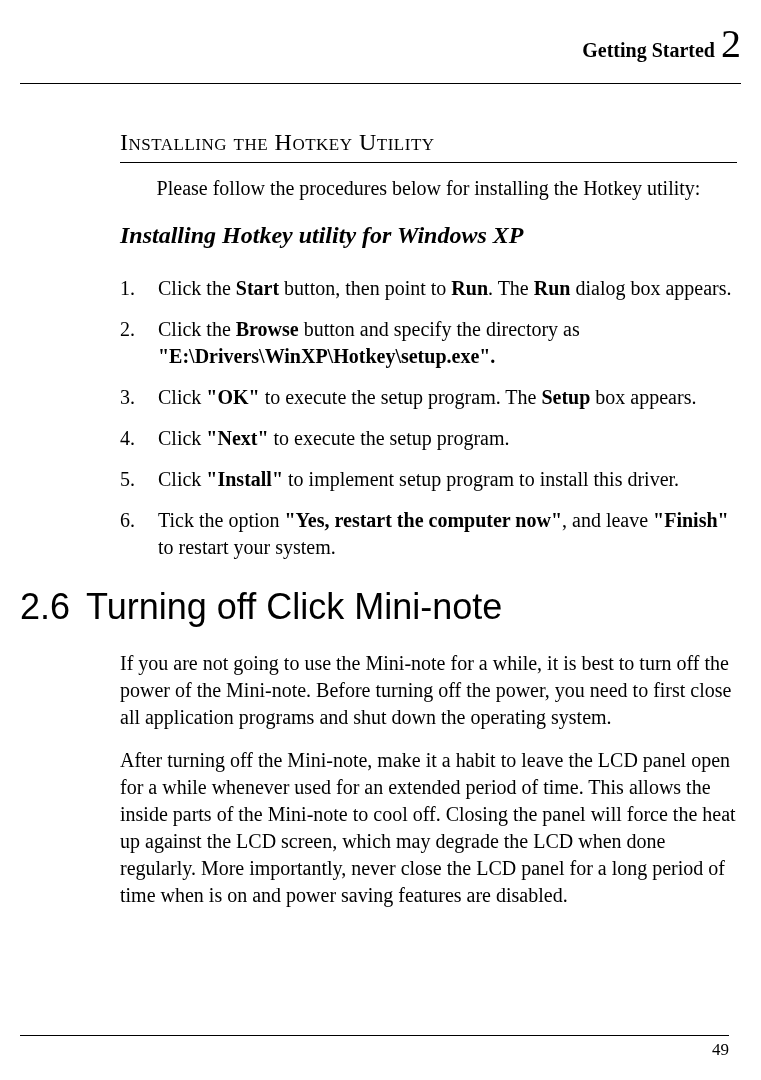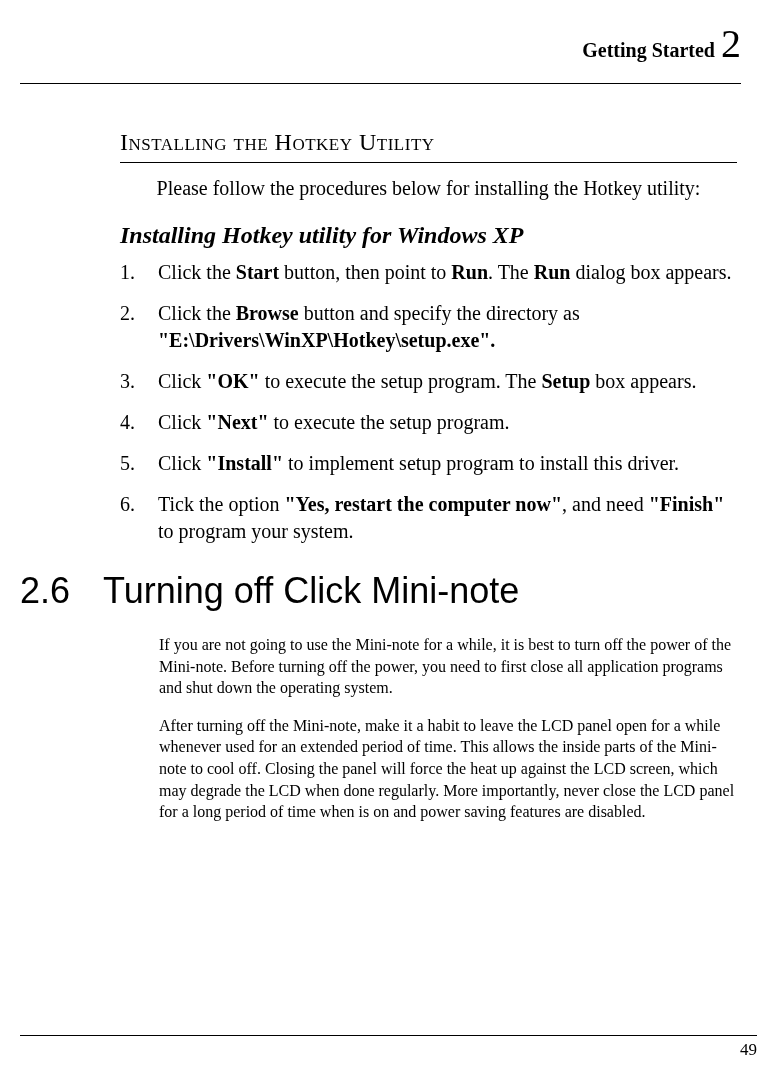--- a/index.html
+++ b/index.html
@@ -53,21 +53,21 @@
     }
     .intro-text {
       font-size: 20px;
       margin-bottom: 22px;
       text-align: center;
     }
     .subheading {
       font-size: 24px;
       font-weight: bold;
       font-style: italic;
-      margin-bottom: 10px;
+      margin-bottom: 26px;
     }
     ol.steps {
       list-style: none;
       counter-reset: item;
       margin-bottom: 25px;
     }
     ol.steps > li {
       counter-increment: item;
       font-size: 20px;
       line-height: 1.35;
@@ -82,44 +82,43 @@
       top: 0;
     }
     ol.steps strong {
       font-weight: bold;
     }
     .main-heading-row {
       display: flex;
       align-items: baseline;
       margin-left: -100px;
       margin-bottom: 22px;
-      gap: 33px;
+      gap: 16px;
     }
     .main-heading-num {
       font-size: 36px;
       font-family: Arial, Helvetica, sans-serif;
       font-weight: normal;
     }
     .main-heading-text {
       font-size: 36px;
       font-family: Arial, Helvetica, sans-serif;
       font-weight: normal;
     }
     .para {
-      font-size: 16px;
+      font-size: 20px;
       line-height: 1.35;
       margin-bottom: 16px;
       text-align: left;
-      margin-left: 39px;
     }
     .footer {
       position: absolute;
       bottom: 20px;
       left: 20px;
-      right: 4px;
+      right: 32px;
       border-top: 1px solid #000;
       padding-top: 4px;
       text-align: right;
       font-size: 17px;
     }
   </style>
 </head>
 <body>
 
 <div class="header">
@@ -145,21 +144,21 @@
     <li>
       <span>Click </span><strong>"OK"</strong><span> to execute the setup program. The </span><strong>Setup</strong><span> box appears.</span>
     </li>
     <li>
       <span>Click </span><strong>"Next"</strong><span> to execute the setup program.</span>
     </li>
     <li>
       <span>Click </span><strong>"Install"</strong><span> to implement setup program to install this driver.</span>
     </li>
     <li>
-      <span>Tick the option </span><strong>"Yes, restart the computer now"</strong><span>, and need </span><strong>"Finish"</strong><span> to program your system.</span>
+      <span>Tick the option </span><strong>"Yes, restart the computer now"</strong><span>, and leave </span><strong>"Finish"</strong><span> to restart your system.</span>
     </li>
   </ol>
 
   <div class="main-heading-row">
     <span class="main-heading-num">2.6</span>
     <span class="main-heading-text">Turning off Click Mini-note</span>
   </div>
 
   <p class="para">If you are not going to use the Mini-note for a while, it is best to turn off the power of the Mini-note. Before turning off the power, you need to first close all application programs and shut down the operating system.</p>
   <p class="para">After turning off the Mini-note, make it a habit to leave the LCD panel open for a while whenever used for an extended period of time. This allows the inside parts of the Mini-note to cool off. Closing the panel will force the heat up against the LCD screen, which may degrade the LCD when done regularly. More importantly, never close the LCD panel for a long period of time when is on and power saving features are disabled.</p>

